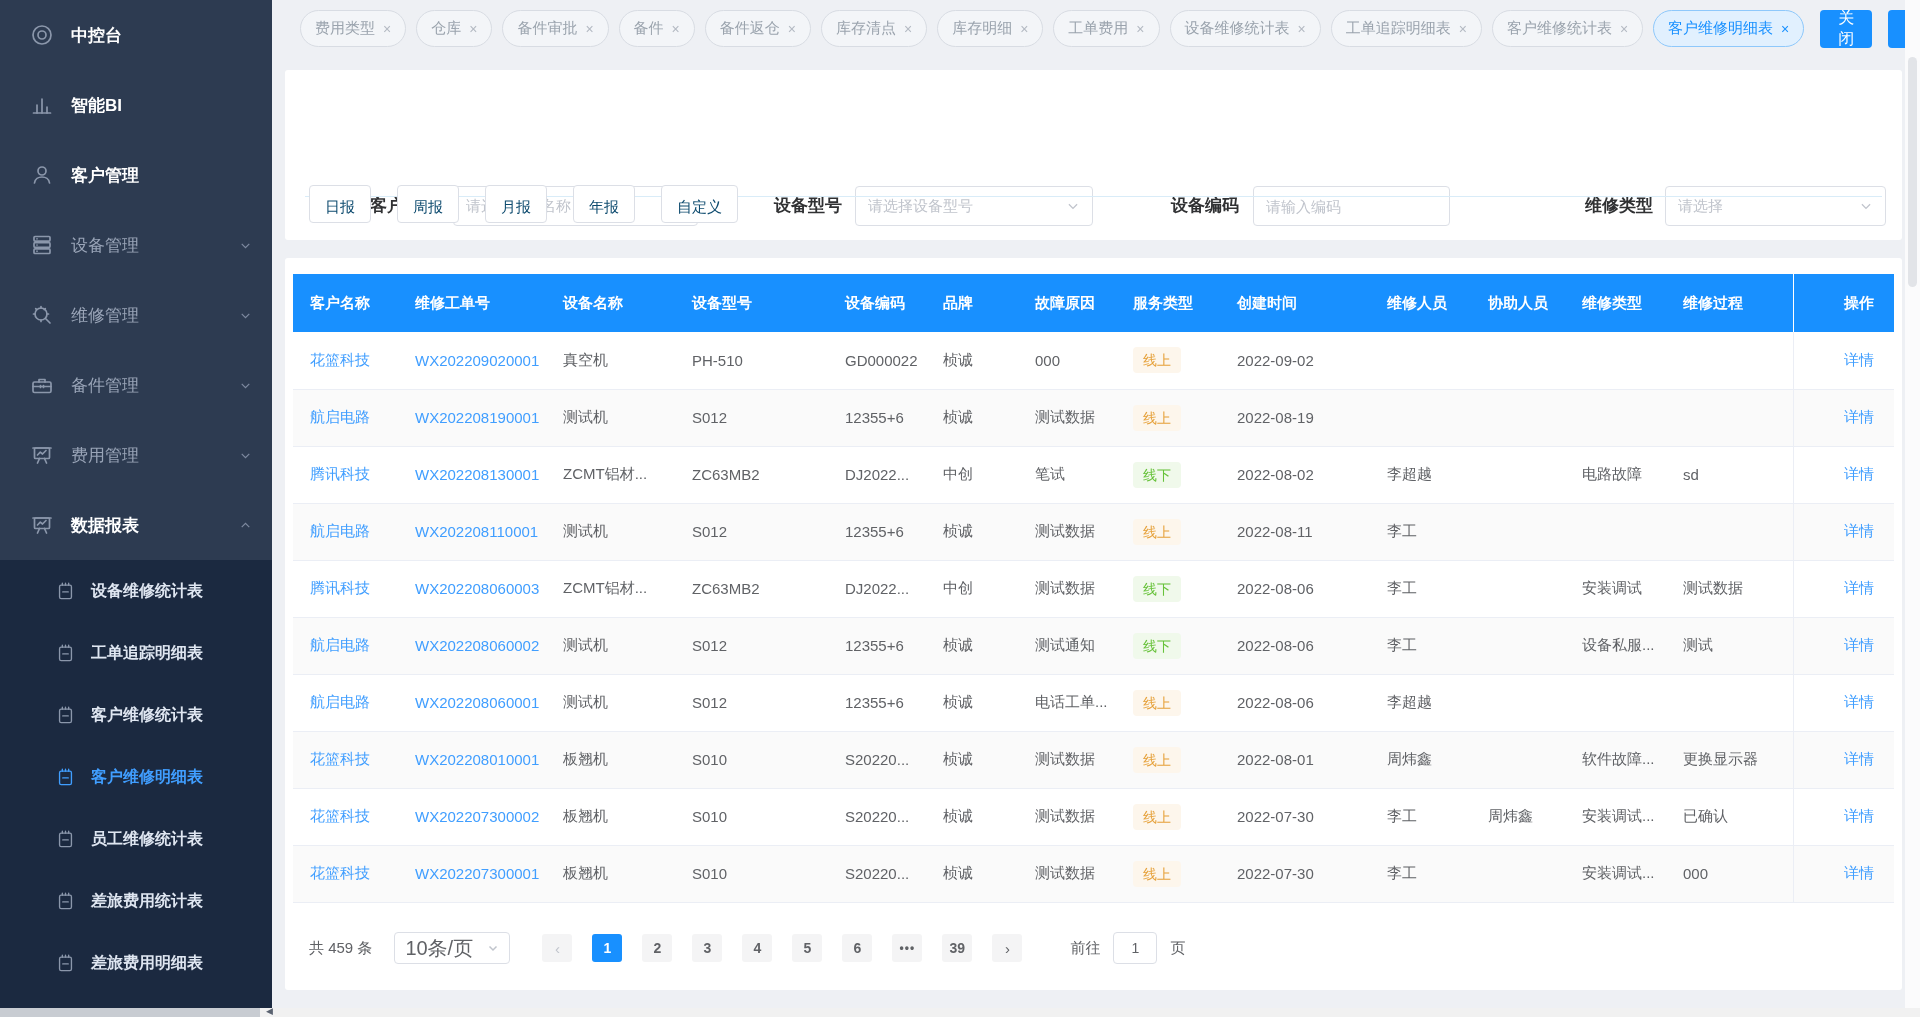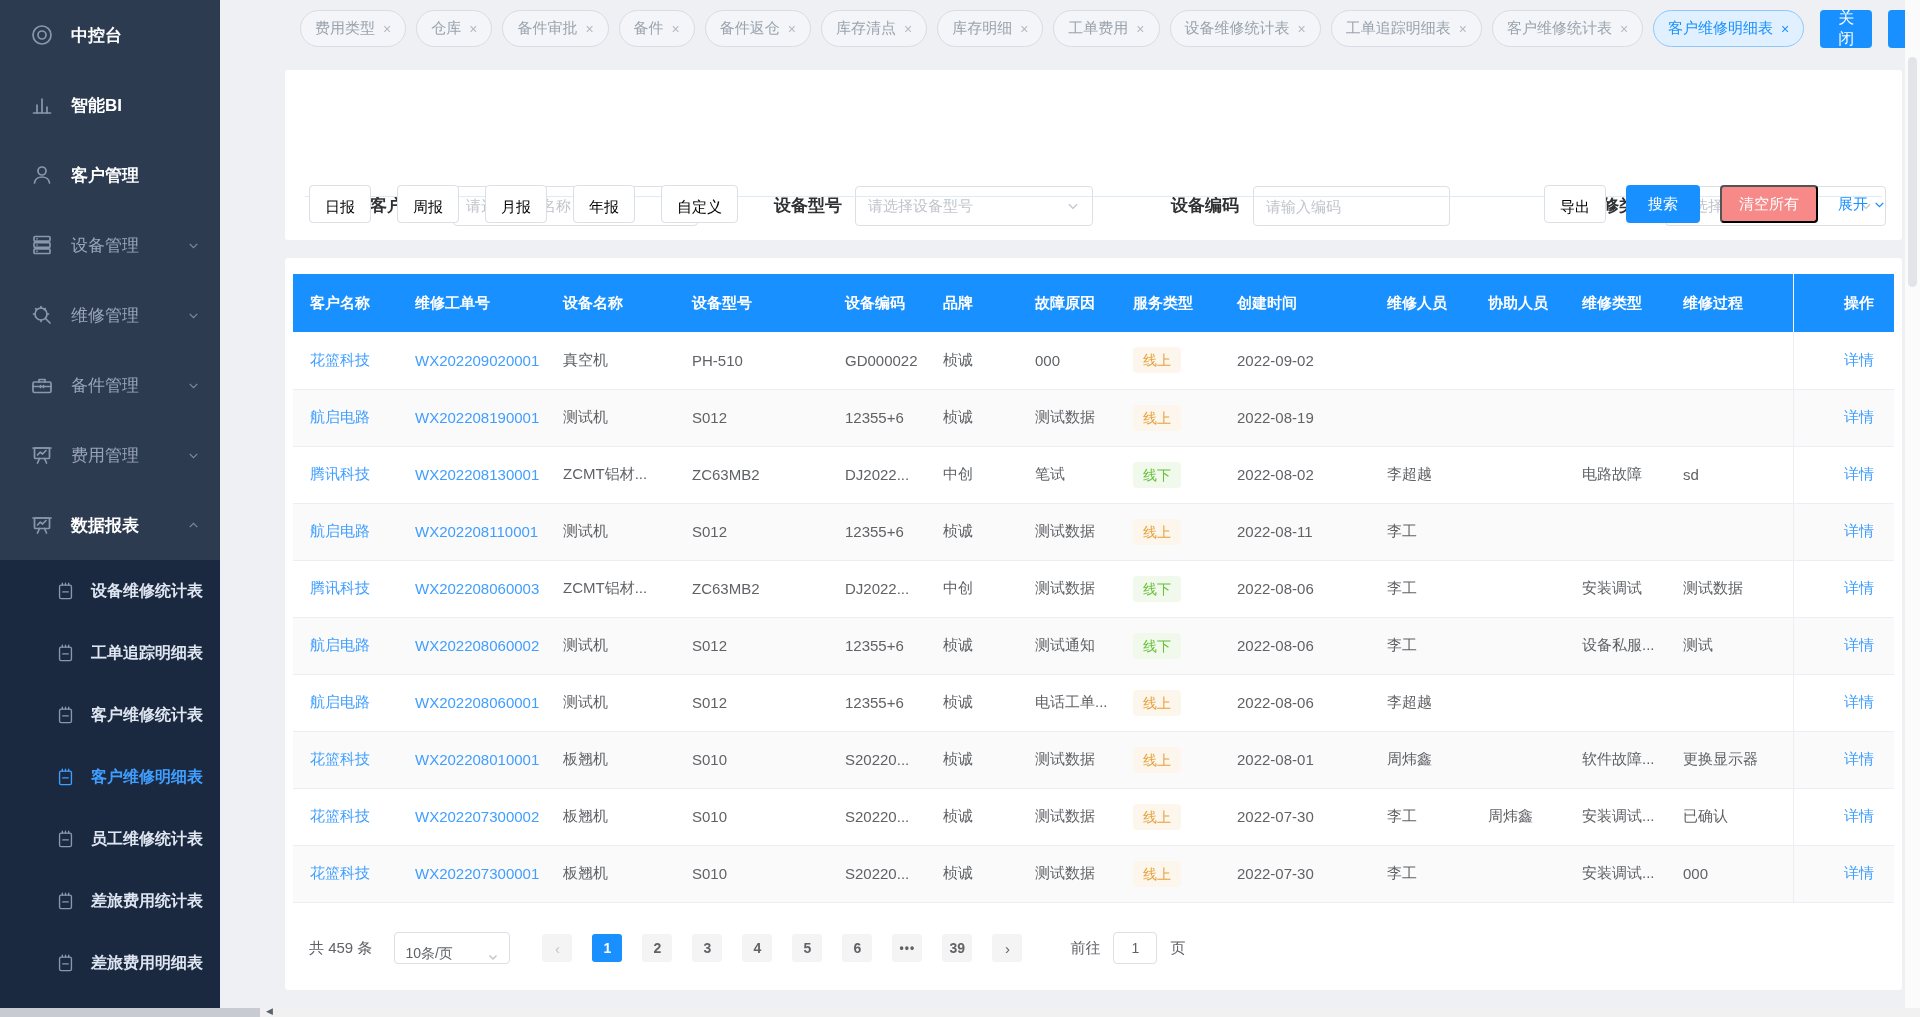--- a/index.html
+++ b/index.html
@@ -1,21 +1,21 @@
 <!DOCTYPE html>
 <html><head>
 <meta charset="utf-8">
 <style>
   * { margin:0; padding:0; box-sizing:border-box; }
   html,body { width:1920px; height:1017px; overflow:hidden; background:#eef0f4;
               font-family:"Liberation Sans","DejaVu Sans",sans-serif; }
   .app { position:relative; width:1920px; height:1017px; }
 
   
-  .sidebar { position:absolute; left:0; top:0; width:220px; height:1008px; background:#2d3b51; z-index:5; }
+  .sidebar { position:absolute; left:0; top:0; width:272px; height:1008px; background:#2d3b51; z-index:5; }
   .menu-item { height:70px; display:flex; align-items:center; padding-left:30px; gap:17px;
                color:#9aa5b8; font-size:17px; cursor:pointer; }
   .menu-item.bright .mi-label { color:#ffffff; font-weight:bold; }
   .menu-item .mi-icon { width:24px; height:24px; color:#8b97ab; flex:0 0 24px; }
   .menu-item .mi-icon svg { width:24px; height:24px; display:block; }
   .mi-chev { margin-left:auto; margin-right:20px; color:#7e8aa0; }
   .mi-chev svg { width:13px; height:13px; display:block; }
   .submenu { background:#1b2940; padding-bottom:12px; min-height:448px; }
   .submenu-item { height:62px; display:flex; align-items:center; padding-left:56px; gap:16px;
                   color:#dfe6f1; font-size:16px; font-weight:bold; cursor:pointer; }
@@ -51,21 +51,21 @@
   .f-control .ph { color:#c0c4cc; font-size:15px; flex:1 1 auto; white-space:nowrap; overflow:hidden; }
   .f-control .sel-chev { color:#c0c4cc; }
   .f-control .sel-chev svg { width:14px; height:14px; display:block; }
   .f-control input { border:none; outline:none; width:100%; font-size:15px; color:#606266;
                      font-family:inherit; }
   .f-control input::placeholder { color:#c0c4cc; }
   .filter-divider { position:absolute; left:20px; right:20px; top:126px; height:0;
                     border-top:1px solid #d9ecf8; }
   .period-row { position:absolute; left:24px; top:115px; display:flex; gap:26px; }
   .btn-plain { height:38px; padding:12px 15px; background:#fff; border:1px solid #dcdfe6;
-               color:#000000; font-size:15px; border-radius:4px; }
+               color:#0c4a6e; font-size:15px; border-radius:4px; }
   .right-actions { position:absolute; right:16px; top:115px; display:flex; gap:20px; align-items:center; }
   .btn-search { height:38px; padding:0 21px; font-size:15px; }
   .btn-danger { height:38px; padding:0 17px; background:#f78989; color:#fff; font-size:15px; border-radius:4px; }
   .expand-link { color:#1890ff; font-size:15px; display:inline-flex; align-items:center; gap:5px; cursor:pointer; }
   .expand-link svg { width:13px; height:13px; display:block; }
 
   
   .tbl-wrap { position:absolute; left:8px; top:16px; width:1601px; }
   table { border-collapse:collapse; table-layout:fixed; width:1601px; }
   thead th { background:#1890ff; color:#fff; font-size:15px; font-weight:bold; text-align:left;
@@ -79,22 +79,22 @@
   tbody td.op-col { text-align:right; padding-right:20px; border-left:1px solid #ebeef5; }
   .cell-link { color:#409eff; cursor:pointer; }
   .badge { display:inline-block; padding:6px 10px; border-radius:4px; font-size:14px; line-height:1; }
   .badge-online  { color:#e6a23c; background:#fdf6ec; }
   .badge-offline { color:#67c23a; background:#f0f9eb; }
 
   
   .pager { position:absolute; left:24px; top:674px; display:flex; align-items:center; }
   .pg-total { color:#606266; font-size:15px; margin-right:22px; }
   .pg-size { width:116px; height:32px; border:1px solid #dcdfe6; border-radius:4px; background:#fff;
-             display:flex; align-items:flex-end; justify-content:space-between; padding:0 10px;
-             color:#606266; font-size:14px; margin-right:32px; cursor:pointer; }
+             display:flex; align-items:center; justify-content:space-between; padding:0 10px;
+             color:#606266; font-size:20px; margin-right:32px; cursor:pointer; }
   .pg-size svg { width:12px; height:12px; display:block; color:#c0c4cc; }
   .pg-btn { min-width:30px; height:28px; border-radius:3px; background:#f4f4f5; color:#606266;
             display:inline-flex; align-items:center; justify-content:center; font-size:14px;
             font-weight:bold; margin-right:20px; cursor:pointer; }
   .pg-btn.active { background:#1890ff; color:#fff; }
   .pg-prev { color:#c0c4cc; font-weight:normal; font-size:15px; }
   .pg-next { color:#606266; font-weight:normal; font-size:15px; margin-right:0; }
   .pg-dots { letter-spacing:1px; font-size:12px; }
   .pg-goto { display:flex; align-items:center; gap:13px; margin-left:48px; color:#606266; font-size:15px; }
   .pg-goto input { width:44px; height:32px; border:1px solid #dcdfe6; border-radius:4px;
@@ -388,33 +388,20 @@
         </div>
       </div>
     <div class="filter-divider"></div>
     <div class="period-row">
         <button class="btn-plain">日报</button>
         <button class="btn-plain">周报</button>
         <button class="btn-plain">月报</button>
         <button class="btn-plain">年报</button>
         <button class="btn-plain">自定义</button>
       </div>
-    <div class="right-actions">
-      <button class="btn-plain">导出</button>
-      <button class="btn btn-primary btn-search">搜索</button>
-      <button class="btn-danger">清空所有</button>
-      <span class="expand-link">
-        <span>展开</span>
-        <span>
-            <svg viewBox="0 0 24 24" fill="none" stroke="currentColor" stroke-width="2.5">
-              <path d="M5 9l7 7 7-7"></path>
-            </svg>
-          </span>
-      </span>
-    </div>
   </div>
 
   <div class="card table-card">
     <div class="tbl-wrap">
       <table>
         <colgroup>
             <col style="width: 110px;">
             <col style="width: 148px;">
             <col style="width: 129px;">
             <col style="width: 153px;">

